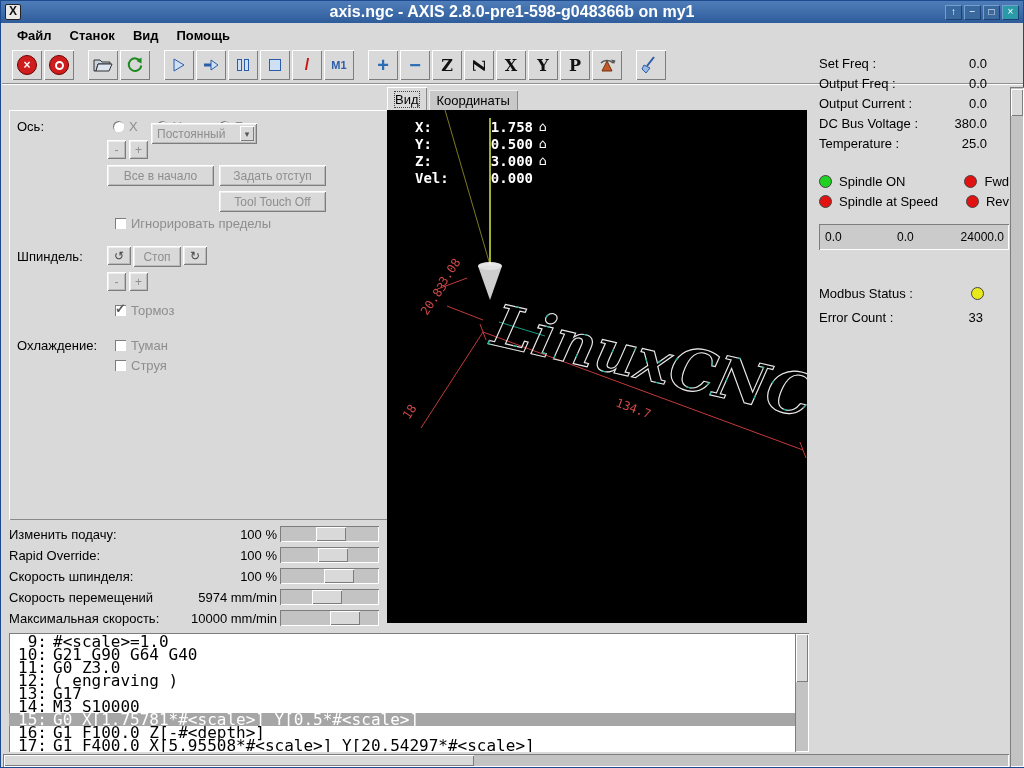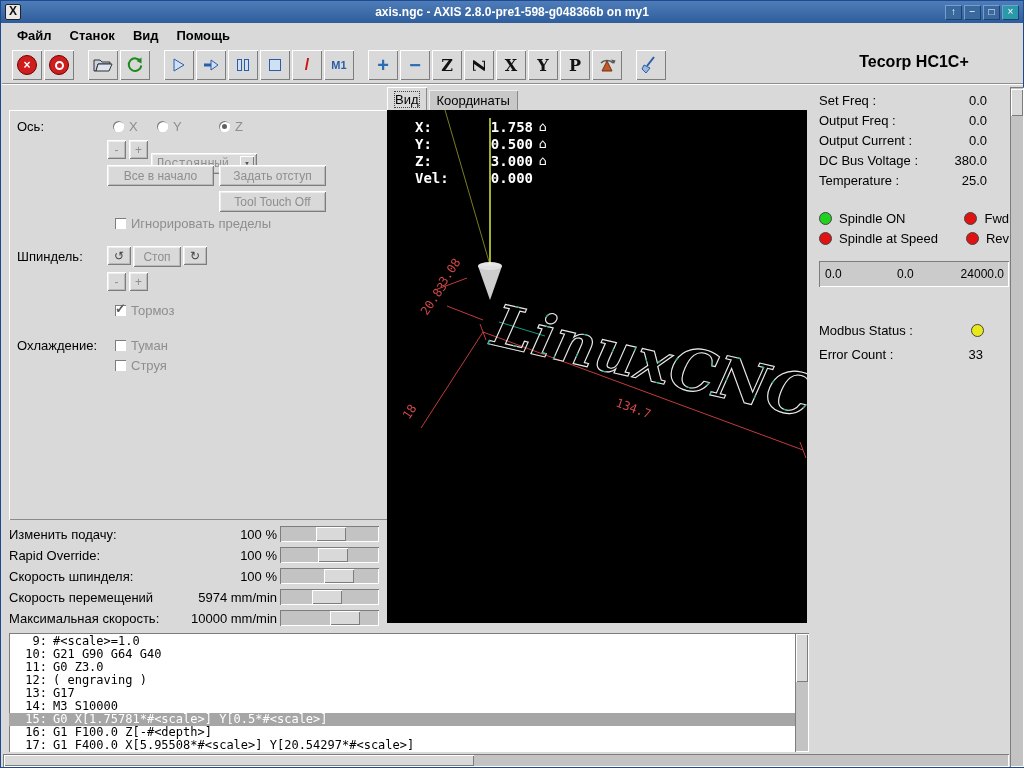--- a/index.html
+++ b/index.html
@@ -3,21 +3,21 @@
 <meta charset="utf-8">
 <style>
 *{margin:0;padding:0;box-sizing:border-box;}
 html,body{width:1024px;height:768px;overflow:hidden;}
 body{font-family:"Liberation Sans",sans-serif;font-size:13px;color:#000;background:#8f8f8f;}
 #app{position:relative;width:1024px;height:768px;background:#d9d9d9;border:1px solid #1d4a8f;}
 
 
 .titlebar{position:absolute;left:0;top:0;width:100%;height:22px;background:linear-gradient(180deg,#4e7db9,#2f5d9c);display:flex;align-items:center;padding:0 4px;}
 .tb-icon{width:16px;height:16px;background:#e9e9e9;border:1px solid #222;color:#111;font-weight:bold;font-size:12px;line-height:13px;text-align:center;border-radius:2px;}
-.tb-title{position:absolute;left:110px;right:110px;text-align:center;color:#fff;font-weight:bold;font-size:12px;white-space:nowrap;overflow:hidden;}
+.tb-title{position:absolute;left:110px;right:110px;text-align:center;color:#fff;font-weight:bold;font-size:16px;white-space:nowrap;overflow:hidden;}
 .tb-controls{margin-left:auto;display:flex;gap:2px;}
 .tbc{width:17px;height:15px;display:flex;align-items:center;justify-content:center;color:#fff;font-size:10px;line-height:1;background:#39699f;border:1px solid #76a0cc;border-bottom-color:#1d4071;border-right-color:#1d4071;}
 .tbc.close{background:#2b9aa8;}
 
 
 .menubar{position:absolute;left:1px;top:22px;width:1021px;height:24px;background:#d9d9d9;display:flex;align-items:center;padding-left:6px;font-weight:bold;}
 .menu-item{padding:3px 9px;}
 
 
 .toolbar{position:absolute;left:1px;top:46px;width:1021px;height:37px;display:flex;align-items:center;padding-left:10px;border-bottom:1px solid #8f8f8f;box-shadow:0 1px 0 #ffffff;}
@@ -83,21 +83,21 @@
 .vfd-scale{position:relative;height:26px;background:#cbcbcb;box-shadow:inset 1px 1px 0 #7d7d7d,inset -1px -1px 0 #fff;margin-top:13px;font-size:12px;}
 .sc-min{position:absolute;left:6px;top:6px;}
 .sc-cur{position:absolute;left:78px;top:6px;}
 .sc-max{position:absolute;right:5px;top:6px;}
 .vfd-row.modbus{margin-top:33px;}
 .vfd-row.modbus .led{margin-left:auto;margin-right:25px;}
 .vfd-row.error{margin-top:4px;}
 .vfd-row.error .vv{margin-right:26px;}
 
 
-.gcode{position:absolute;left:8px;top:632px;width:786px;height:119px;background:#fff;box-shadow:inset 1px 1px 0 #7d7d7d,inset -1px -1px 0 #fff;font-family:"DejaVu Sans Mono",monospace;font-size:12px;padding-top:2px;overflow:hidden;}
+.gcode{position:absolute;left:8px;top:632px;width:786px;height:119px;background:#fff;box-shadow:inset 1px 1px 0 #7d7d7d,inset -1px -1px 0 #fff;font-family:"DejaVu Sans Mono",monospace;font-size:16px;padding-top:2px;overflow:hidden;}
 .gl{height:13px;line-height:13px;white-space:pre;}
 .gn{display:inline-block;width:38px;text-align:right;margin-right:6px;}
 .gl.active{background:#a6a6a6;color:#fff;}
 
 
 .scroll{position:absolute;background:#c3c3c3;box-shadow:inset 1px 1px 0 #7d7d7d,inset -1px -1px 0 #fff;}
 .thumb{position:absolute;background:#d9d9d9;box-shadow:inset 1px 1px 0 #fff,inset -1px -1px 0 #7d7d7d;}
 </style>
 </head>
 <body>
@@ -228,21 +228,21 @@
         <span class="rdot"></span>
         <span class="dis">Y</span>
       </label>
     <label class="radio sel" style="left:210px;top:9px;">
         <span class="rdot"></span>
         <span class="dis">Z</span>
       </label>
 
     <div class="btn small dis-btn" style="left:98px;top:30px;width:19px;">-</div>
     <div class="btn small dis-btn" style="left:120px;top:30px;width:19px;">+</div>
-    <div class="combo" style="left:142px;top:43px;width:106px;font-family:Liberation Mono, monospace;">
+    <div class="combo" style="left:142px;top:13px;width:106px;">
       <span class="dis">Постоянный</span>
       <span class="combo-arrow">▾</span>
     </div>
 
     <div class="btn dis-btn" style="left:98px;top:55px;width:107px;">Все в начало</div>
     <div class="btn dis-btn" style="left:210px;top:55px;width:107px;">Задать отступ</div>
     <div class="btn dis-btn" style="left:210px;top:81px;width:107px;">Tool Touch Off</div>
 
     <label class="check" style="left:106px;top:106px;">
         <span class="cbox"></span>
@@ -364,21 +364,20 @@
         </div>
       <div class="dro-row">
           <span class="dro-l">Vel:</span>
           <span class="dro-v">0.000</span>
           <span class="dro-h"></span>
         </div>
     </div>
   </div>
 
   <div class="vfd">
-    <div class="vfd-title">Tecorp HC1C+</div>
     <div class="vfd-row">
         <span>Set Freq :</span>
         <span class="vv">0.0</span>
       </div>
     <div class="vfd-row">
         <span>Output Freq :</span>
         <span class="vv">0.0</span>
       </div>
     <div class="vfd-row">
         <span>Output Current :</span>

